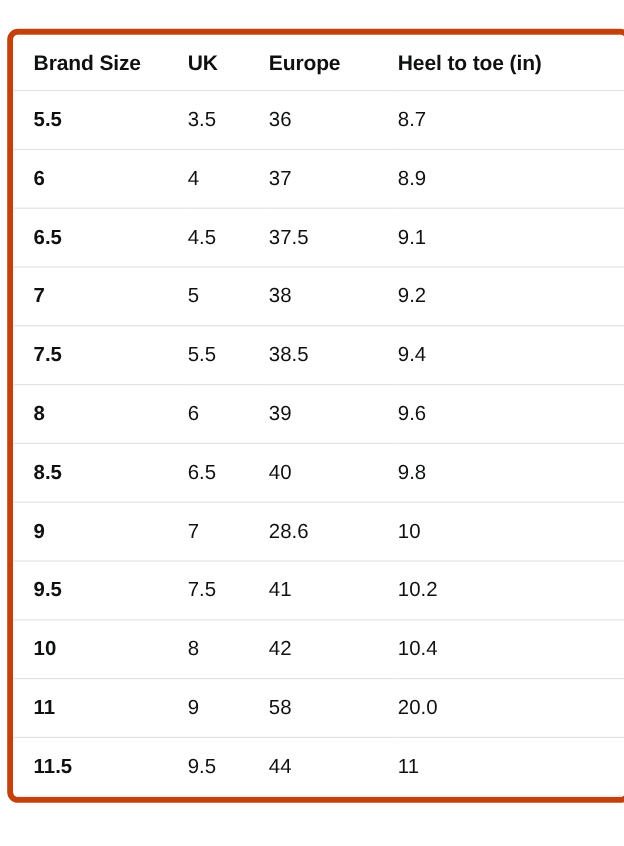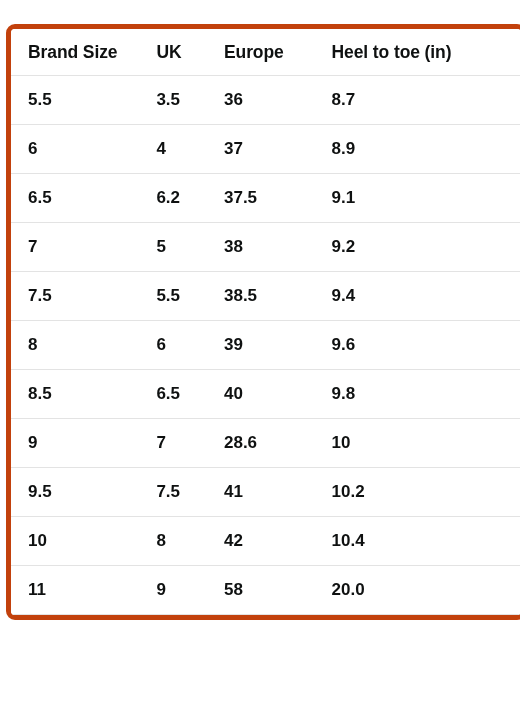--- a/index.html
+++ b/index.html
@@ -63,21 +63,21 @@
 
   table.size-chart tbody td {
     font-size: 17px;
     color: #0f1111;
     padding: 0;
     height: 48px;
     line-height: 48px;
     vertical-align: middle;
     border-bottom: 1px solid #e3e3e3;
     white-space: nowrap;
-    font-weight: 700;
+    font-weight: 400;
   }
 
   table.size-chart tbody tr td.col-brand {
     font-weight: 700;
   }
 
   table.size-chart thead th.h1,
   table.size-chart tbody td.col-brand { padding-left: 17px; }
 
   table.size-chart thead th.h2,
@@ -121,21 +121,21 @@
             <td class="col-heel">8.7</td>
           </tr>
           <tr>
             <td class="col-brand">6</td>
             <td class="col-uk">4</td>
             <td class="col-eu">37</td>
             <td class="col-heel">8.9</td>
           </tr>
           <tr>
             <td class="col-brand">6.5</td>
-            <td class="col-uk">6.2</td>
+            <td class="col-uk">4.5</td>
             <td class="col-eu">37.5</td>
             <td class="col-heel">9.1</td>
           </tr>
           <tr>
             <td class="col-brand">7</td>
             <td class="col-uk">5</td>
             <td class="col-eu">38</td>
             <td class="col-heel">9.2</td>
           </tr>
           <tr>
@@ -173,16 +173,22 @@
             <td class="col-uk">8</td>
             <td class="col-eu">42</td>
             <td class="col-heel">10.4</td>
           </tr>
           <tr>
             <td class="col-brand">11</td>
             <td class="col-uk">9</td>
             <td class="col-eu">58</td>
             <td class="col-heel">20.0</td>
           </tr>
+          <tr>
+            <td class="col-brand">11.5</td>
+            <td class="col-uk">9.5</td>
+            <td class="col-eu">44</td>
+            <td class="col-heel">11</td>
+          </tr>
         </tbody>
     </table>
   </div>
 </div>
 
 </body></html>

